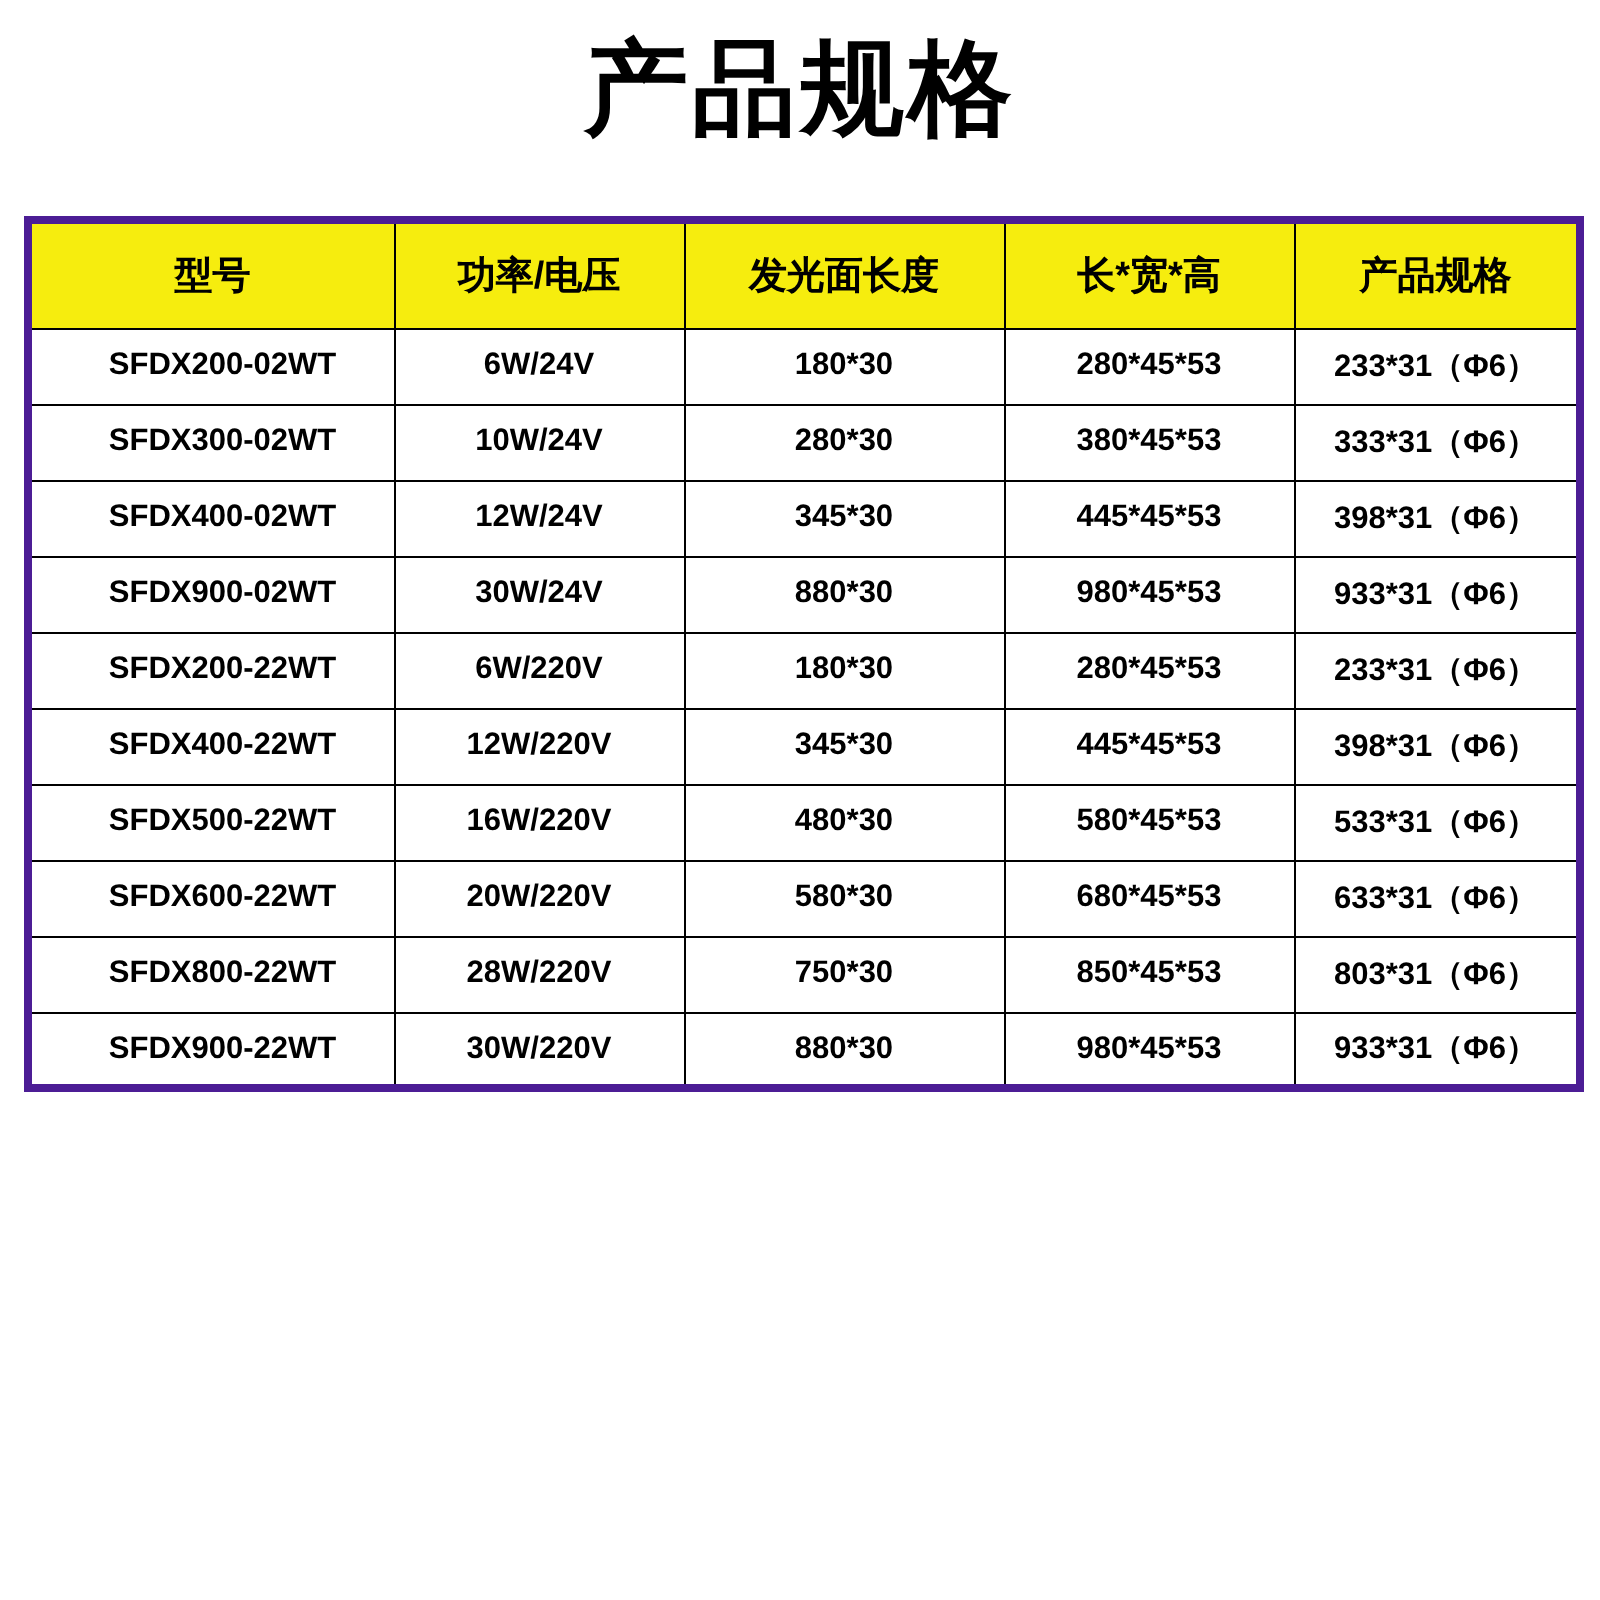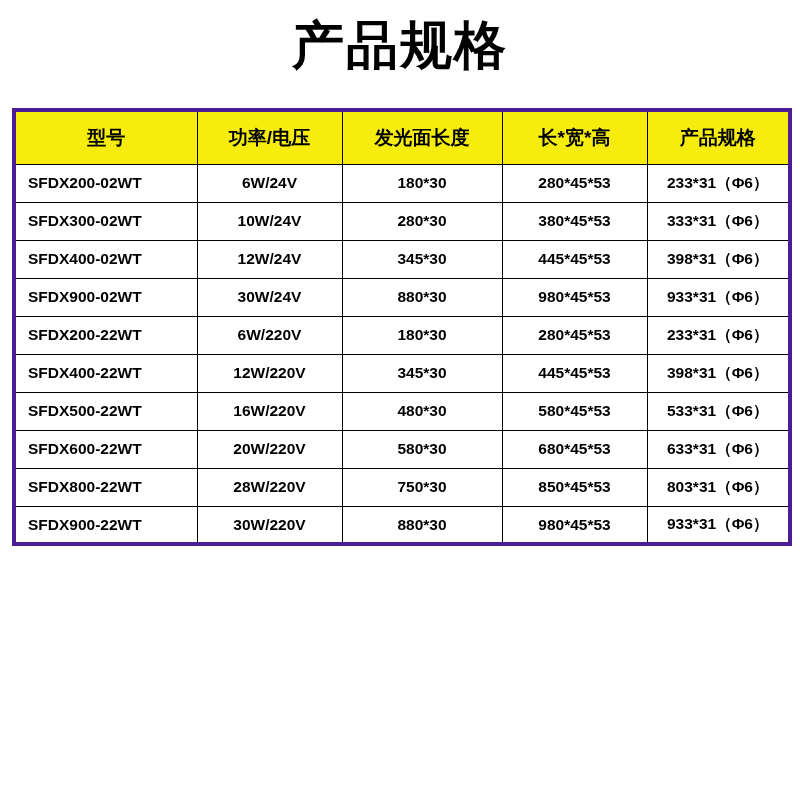--- a/index.html
+++ b/index.html
@@ -53,21 +53,21 @@
     background: #f6ed0e;
     font-weight: bold;
     font-size: 19px;
     height: 54px;
   }
   table.spec tbody td {
     font-weight: bold;
     font-size: 15.5px;
   }
   table.spec tbody td.model {
-    text-align: left;
+    text-align: center;
     padding-left: 12px;
     font-size: 15.5px;
   }
   col.c0 { width: 183px; }
   col.c1 { width: 145px; }
   col.c2 { width: 160px; }
   col.c3 { width: 145px; }
   col.c4 { width: 143px; }
 </style>
 </head>

